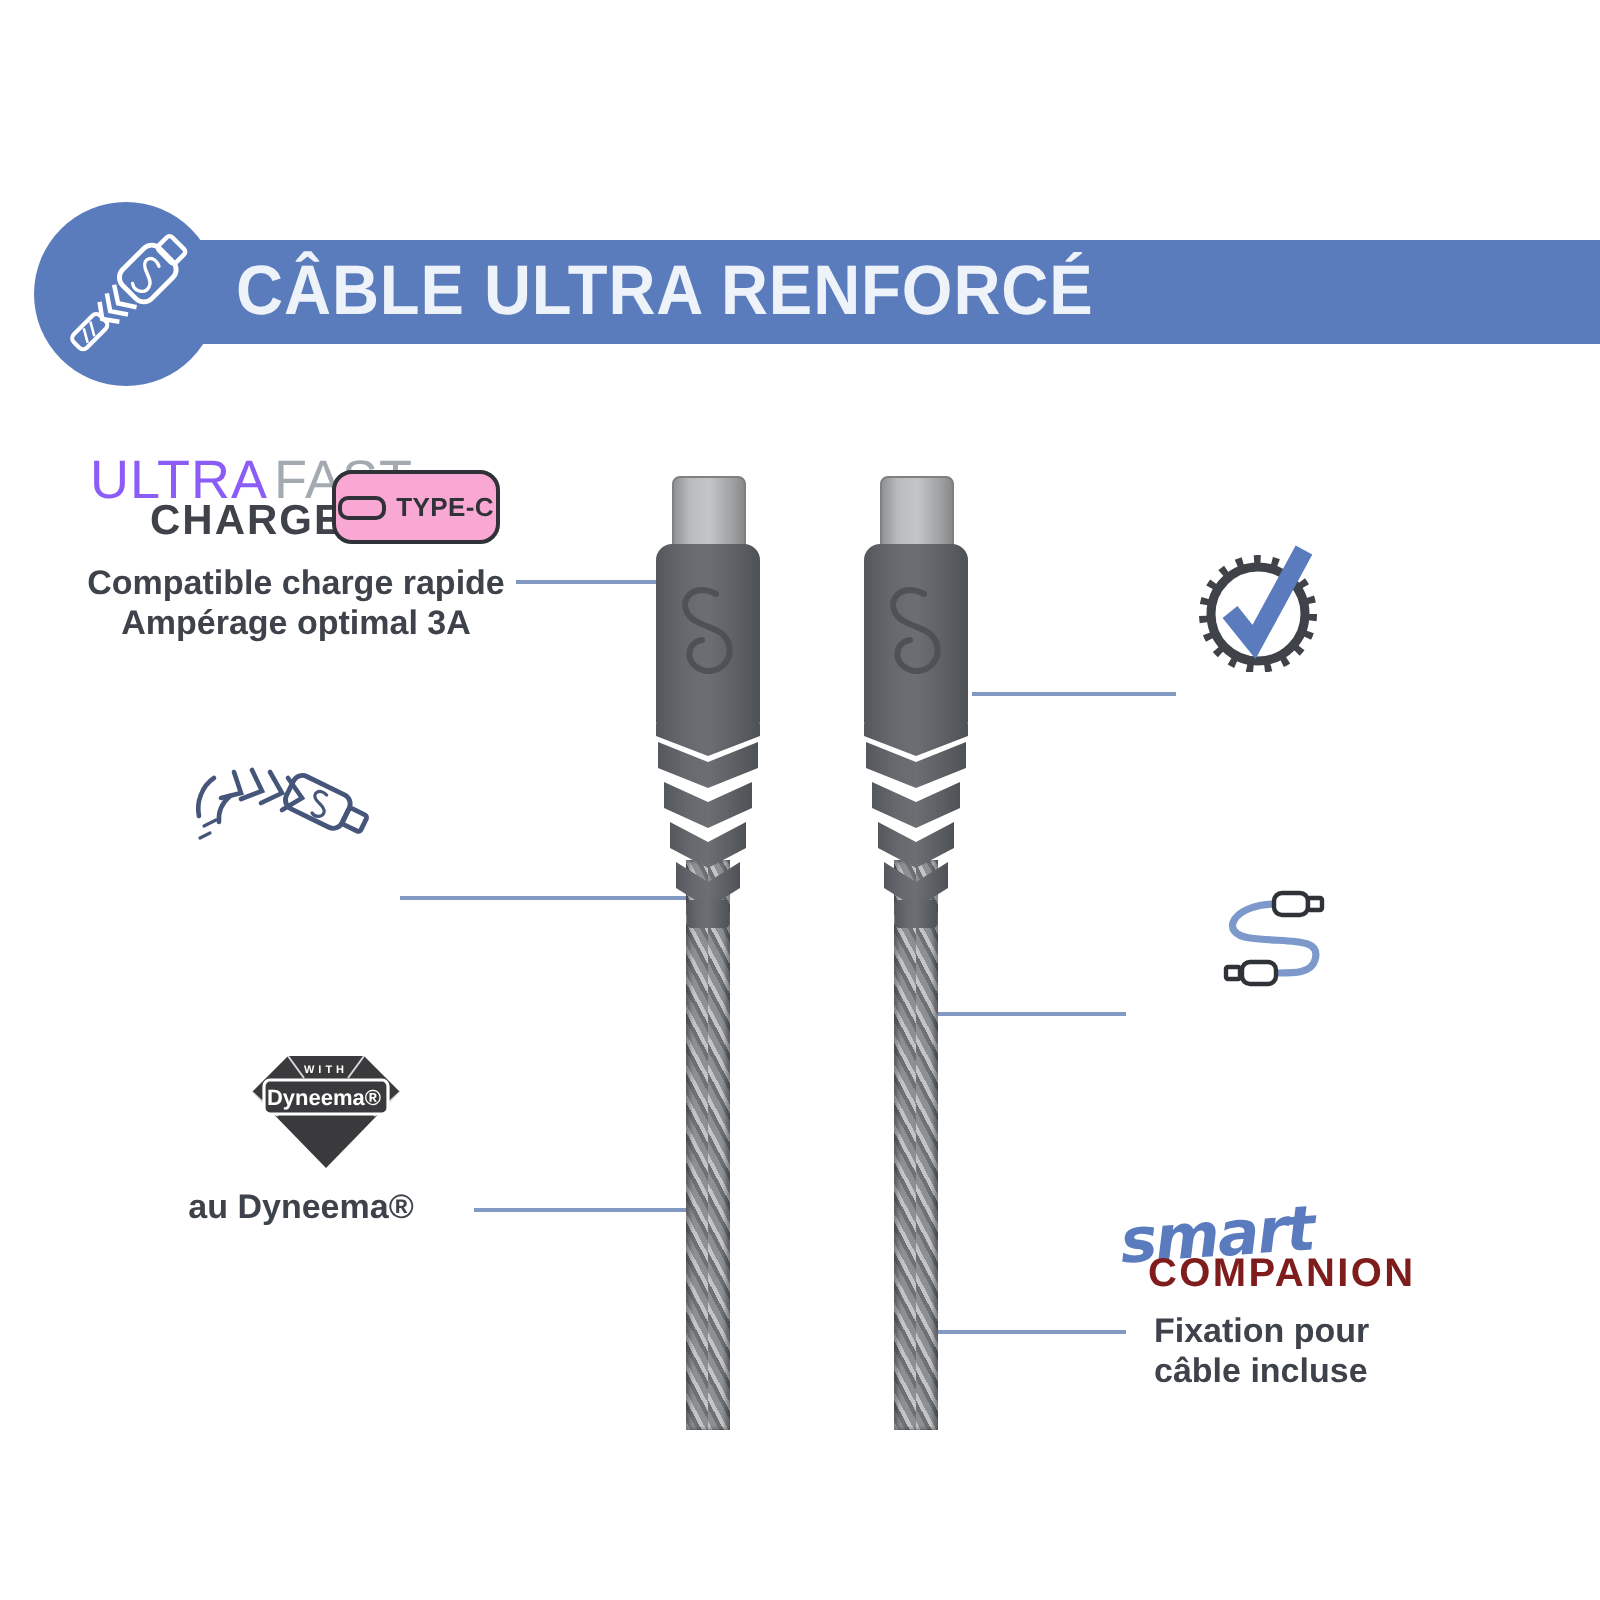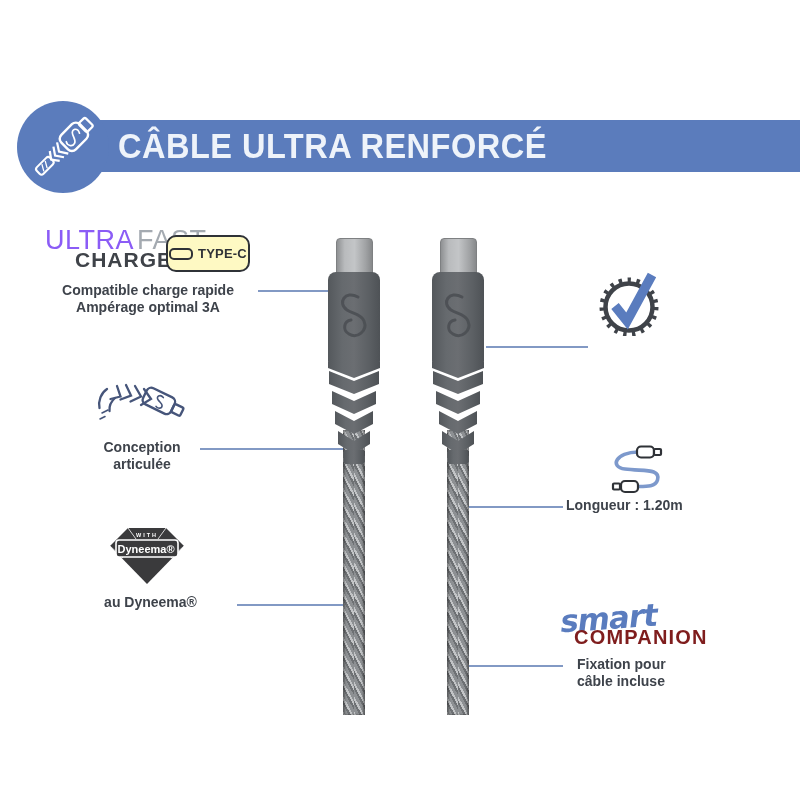--- a/index.html
+++ b/index.html
@@ -21,41 +21,41 @@
   }
   .banner-title{
     position:absolute;left:118px;top:120px;height:52px;line-height:52px;
     color:#eef3fa;font-size:35px;font-weight:bold;letter-spacing:.5px;
     transform:scaleX(.93);transform-origin:left center;white-space:nowrap;
   }
 
   
   .label{
     position:absolute;font-weight:bold;color:#3e434b;
-    font-size:14px;line-height:1.18;
+    font-size:17px;line-height:1.18;
   }
   .label.center{text-align:center;}
 
   
   .callout{position:absolute;height:2px;background:#8299c4;}
 
   
   .uf-logo{position:absolute;left:45px;top:227px;width:130px;}
   .uf-row{white-space:nowrap;font-size:27px;line-height:26px;letter-spacing:.5px;}
   .uf-ultra{color:#8b5cf6;font-weight:400;}
   .uf-fast{color:#a4aab1;font-weight:400;margin-left:3px;}
   .uf-charge{
     display:block;color:#3f4349;font-weight:bold;font-size:21px;
     letter-spacing:1px;margin:-4px 0 0 30px;line-height:22px;
   }
 
   
   .typec-badge{
     position:absolute;left:166px;top:235px;width:80px;height:33px;
-    border:2.5px solid #2f3237;border-radius:10px;background:#fef9c3;
+    border:2.5px solid #2f3237;border-radius:10px;background:#f9a8d4;
     display:flex;align-items:center;justify-content:center;gap:5px;
   }
   .typec-port{
     width:20px;height:8px;border:2px solid #2f3237;border-radius:5px;
   }
   .typec-label{font-size:13px;font-weight:bold;color:#2f3237;letter-spacing:.2px;}
 
   
   .tip{
     position:absolute;width:37px;height:36px;top:238px;
@@ -158,27 +158,23 @@
         <path d="M52 16 l7 10 l-10 6"></path>
         <path d="M43 13 l6 10.5 l-10.5 5"></path>
         <path d="M34 12 l5 10.5 l-10.5 4"></path>
         <path d="M25 13 l3.5 10.5 l-10 2.5"></path>
       </g>
       <path d="M15 16 c-6 4 -9 12 -7.5 19" stroke-width="2.3" stroke-linecap="round"></path>
       <path d="M23 25 c-4 3.5 -6 8 -5.5 13" stroke-width="2.3" stroke-linecap="round"></path>
       <path d="M10 40 l6 -3 M8 46 l5 -2.5" stroke-width="1.6" stroke-linecap="round"></path>
     </svg>
   </span>
-  <div class="label center" style="left:52px;top:439px;width:180px;">
-    <div>Conception</div>
-    <div>articulée</div>
-  </div>
   <div class="callout" style="left:200px;top:448px;width:143px;"></div>
 
-  <span class="icon" style="left:109px;top:527px;">
+  <span class="icon" style="left:125px;top:527px;">
     <svg width="76" height="58" viewBox="0 0 76 58">
       <polygon points="19,1 57,1 75,19 38,57 1,19" fill="#3a3a3c"></polygon>
       <path d="M19 1 L27 12 M57 1 L49 12 M1 19 L14 31 M75 19 L62 31" stroke="#ffffff" stroke-width="1" opacity=".8"></path>
       <text x="38" y="9.5" font-size="5.5" font-weight="bold" fill="#ffffff" text-anchor="middle" letter-spacing="2">WITH</text>
       <rect x="7" y="13" width="62" height="17" rx="3" fill="#3a3a3c" stroke="#ffffff" stroke-width="1.6"></rect>
       <text x="37" y="25.5" font-size="11" font-weight="bold" fill="#ffffff" text-anchor="middle">Dyneema®</text>
     </svg>
   </span>
   <div class="label center" style="left:28px;top:594px;width:245px;">
     <div>au Dyneema®</div>
@@ -232,21 +228,20 @@
 
   <span class="icon" style="left:600px;top:440px;">
     <svg width="74" height="56" viewBox="0 0 74 56">
       <path d="M38 12 C16 12 9 27 25 29 C43 31.5 61 28 57.5 40 C55.5 47 46 46.5 37 46.5" fill="none" stroke="#7d99cc" stroke-width="3.6"></path>
       <rect x="37" y="6.5" width="17" height="11" rx="4" fill="#ffffff" stroke="#2f3237" stroke-width="2.2"></rect>
       <rect x="54" y="9" width="7" height="6" rx="1" fill="#ffffff" stroke="#2f3237" stroke-width="2.2"></rect>
       <rect x="21" y="41" width="17" height="11" rx="4" fill="#ffffff" stroke="#2f3237" stroke-width="2.2"></rect>
       <rect x="13" y="43.5" width="7" height="6" rx="1" fill="#ffffff" stroke="#2f3237" stroke-width="2.2"></rect>
     </svg>
   </span>
-  <div class="label" style="left:566px;top:497px;white-space:nowrap;">Longueur : 1.20m</div>
   <div class="callout" style="left:469px;top:506px;width:94px;"></div>
 
   <div>
     <div class="smart-script">smart</div>
     <div class="companion">COMPANION</div>
   </div>
   <div class="label" style="left:577px;top:656px;">
     <div>Fixation pour</div>
     <div>câble incluse</div>
   </div>

